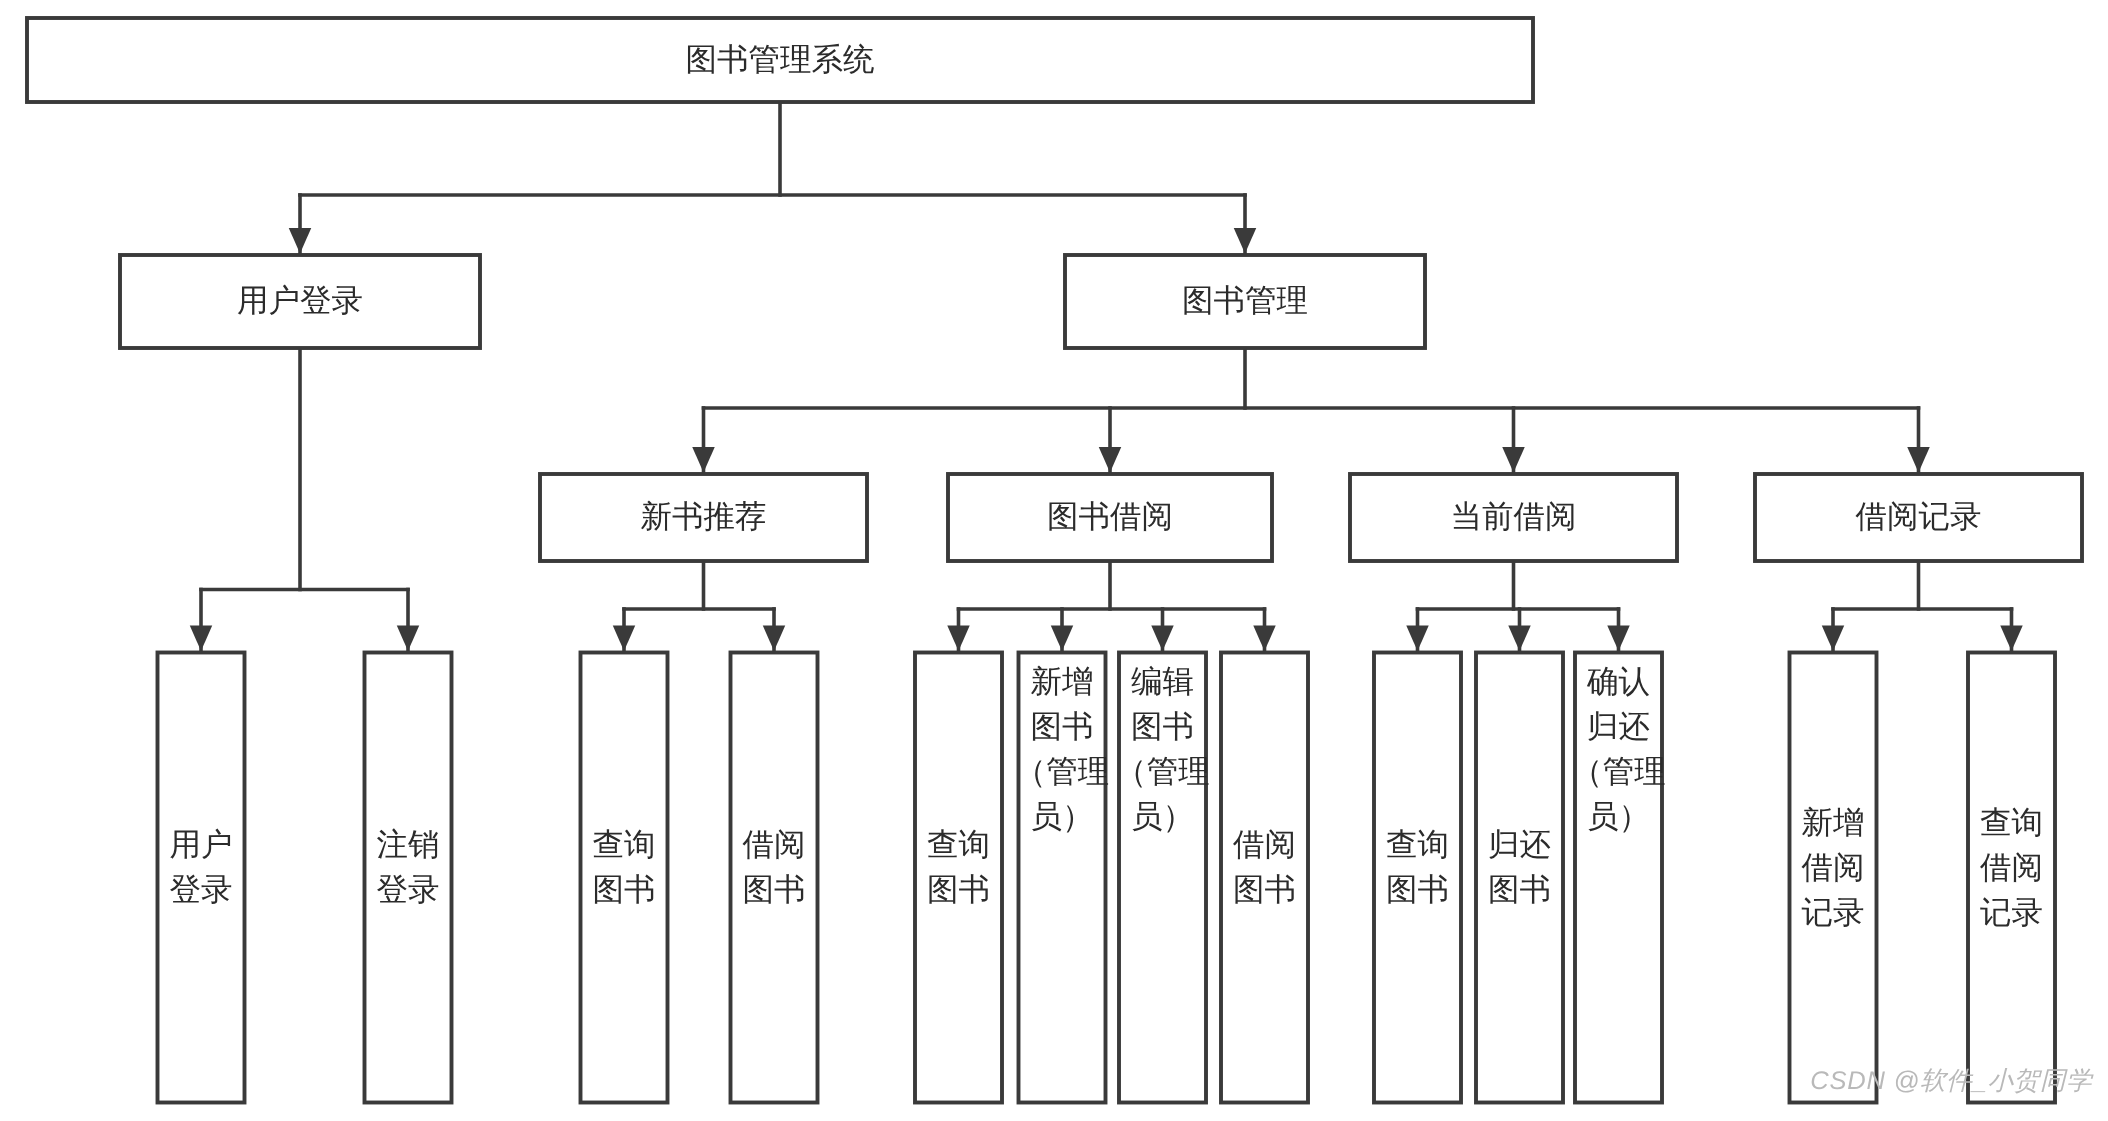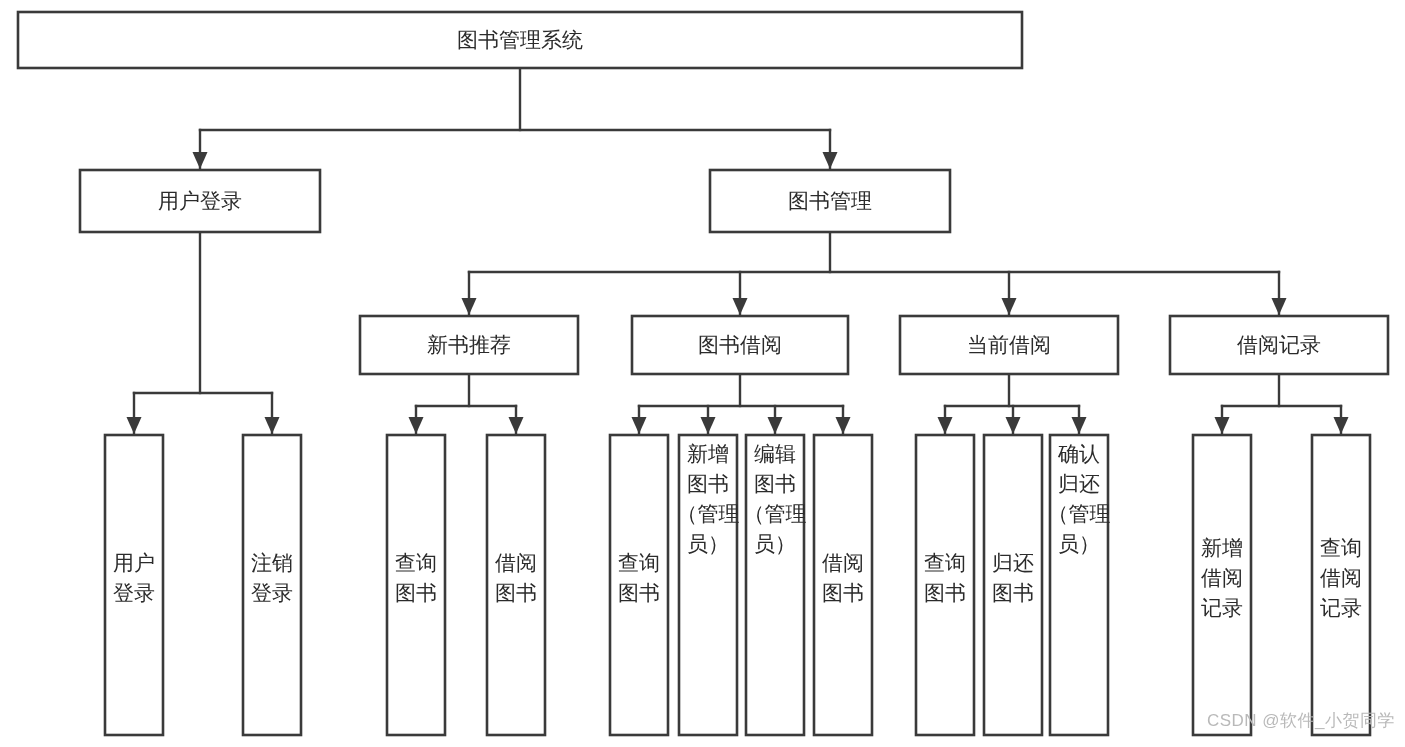--- a/index.html
+++ b/index.html
@@ -59,20 +59,21 @@
   .watermark {
     position: absolute;
     right: 10px;
     bottom: 6px;
     font-family: "Liberation Sans", "DejaVu Sans", sans-serif;
     font-size: 17px;
     color: #b9b9b9;
     letter-spacing: 0.5px;
     white-space: nowrap;
     user-select: none;
+    font-style: italic;
   }
 </style>
 </head>
 <body>
 
 <div id="diagram-root">
 
   <svg id="diagram-svg" viewBox="0 0 1405 747">
     <g id="connector-layer">
         <line x1="520" y1="68" x2="520" y2="130" class="connector"></line>

